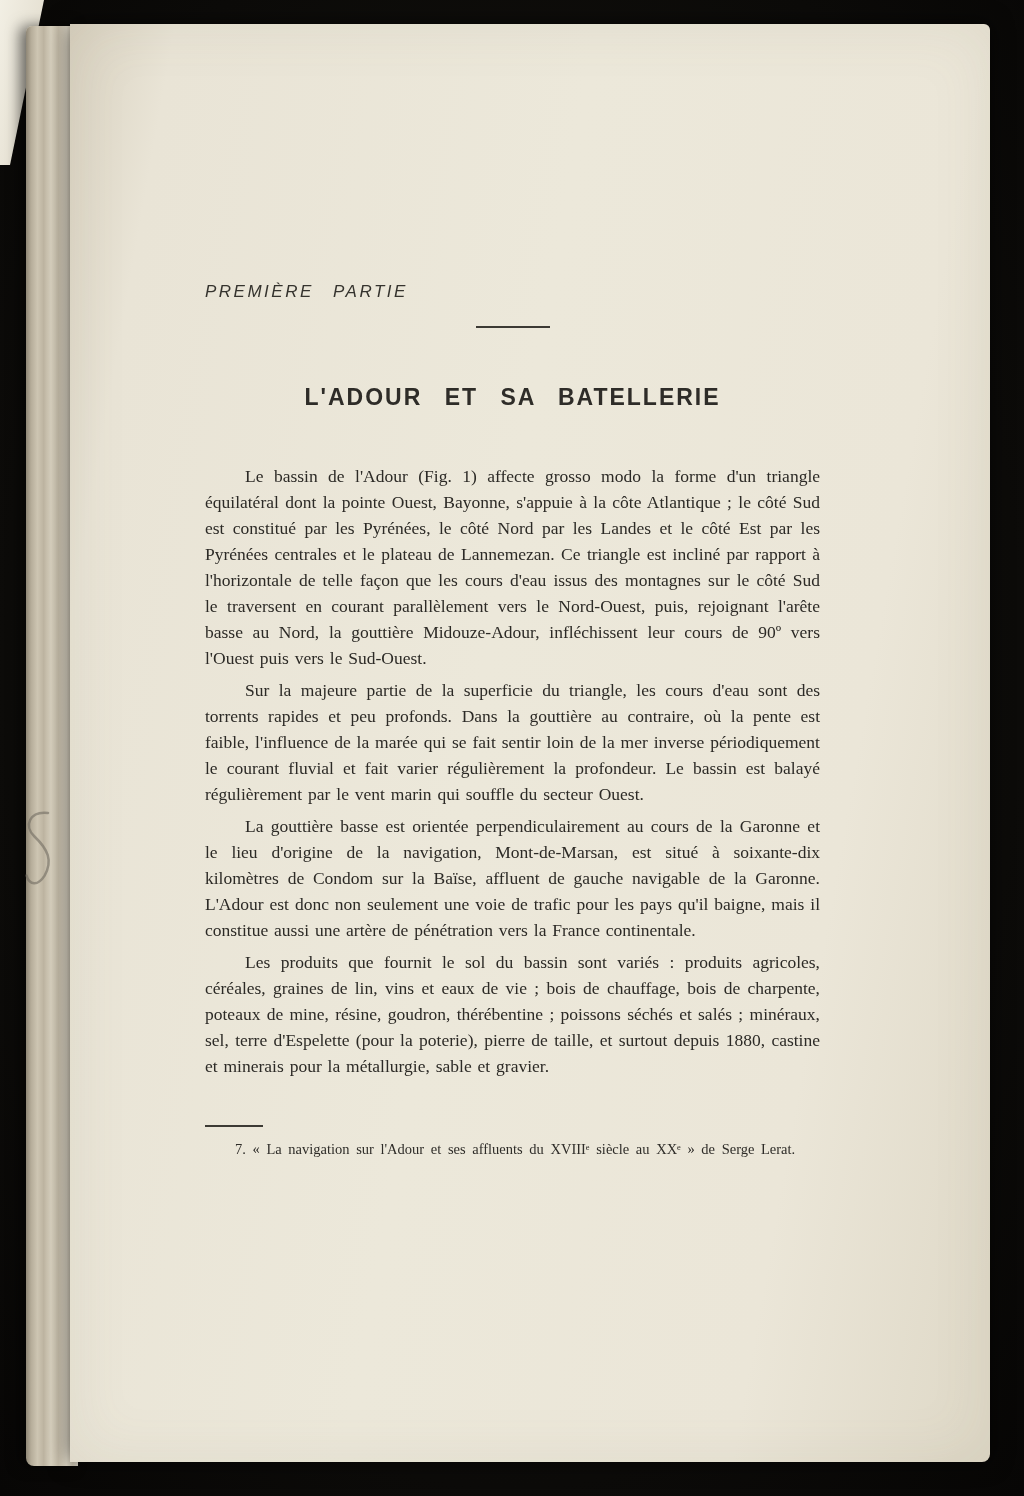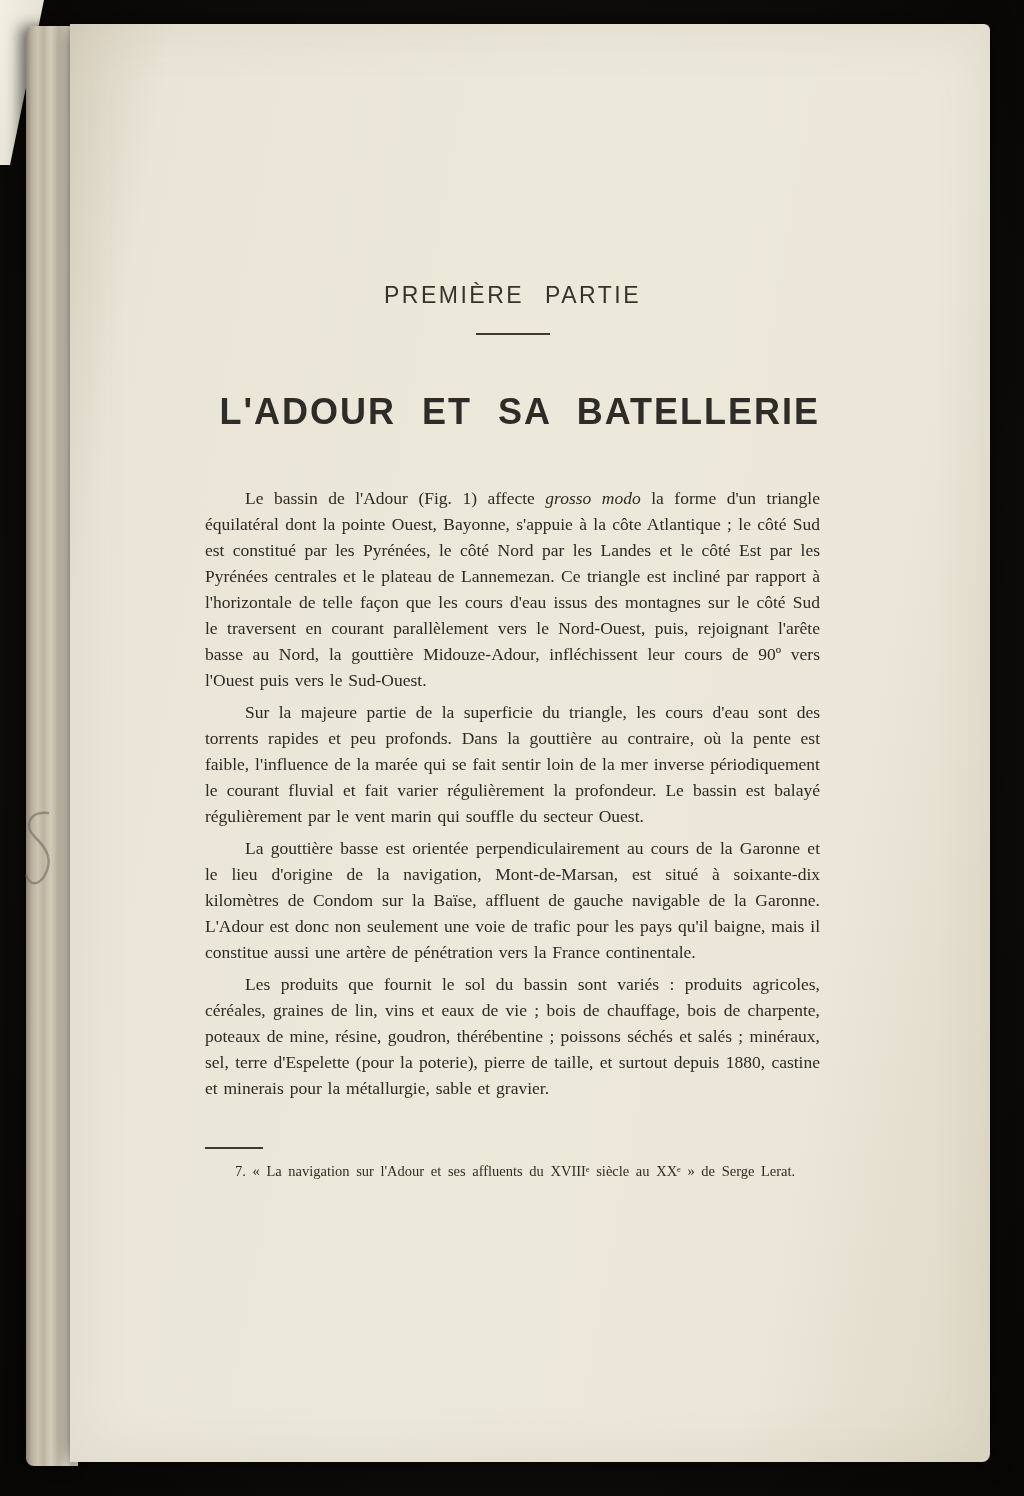--- a/index.html
+++ b/index.html
@@ -49,52 +49,52 @@
     border-radius:0 6px 8px 0;
   }
   .content{
     position:absolute;left:135px;top:0;width:615px;
     padding-top:258px;
     color:#2c2a26;
   }
 
   .part-heading{
     font-family:"Liberation Sans", sans-serif;
-    font-size:23px;
+    font-size:17px;
     letter-spacing:2.5px;
     word-spacing:12px;
-    text-align:center;
     color:#35332e;
+    font-style:italic;
   }
   .heading-rule{
     width:74px;height:2px;background:#3c3a34;
     margin:24px auto 0 auto;
   }
   .title{
     font-family:"Liberation Sans", sans-serif;
-    font-size:36px;
+    font-size:23px;
     font-weight:bold;
     letter-spacing:2px;
     word-spacing:14px;
-    text-align:right;
+    text-align:center;
     color:#2e2c28;
     margin:56px 0 0 0;
   }
 
   .paragraphs{margin-top:52px;}
   .paragraphs p{
     margin:0 0 6px 0;
     font-size:17.5px;
     line-height:26px;
     text-align:justify;
     text-indent:40px;
     word-spacing:1.5px;
     color:#2c2a26;
   }
-  .paragraphs p span.it{font-style:italic;}
+  .paragraphs p span.it{}
 
   .footnote-rule{
     width:58px;height:2px;background:#3c3a34;
     margin:46px 0 12px 0;
   }
   .footnote{
     font-size:14.5px;
     line-height:21px;
     text-align:justify;
     text-indent:30px;

